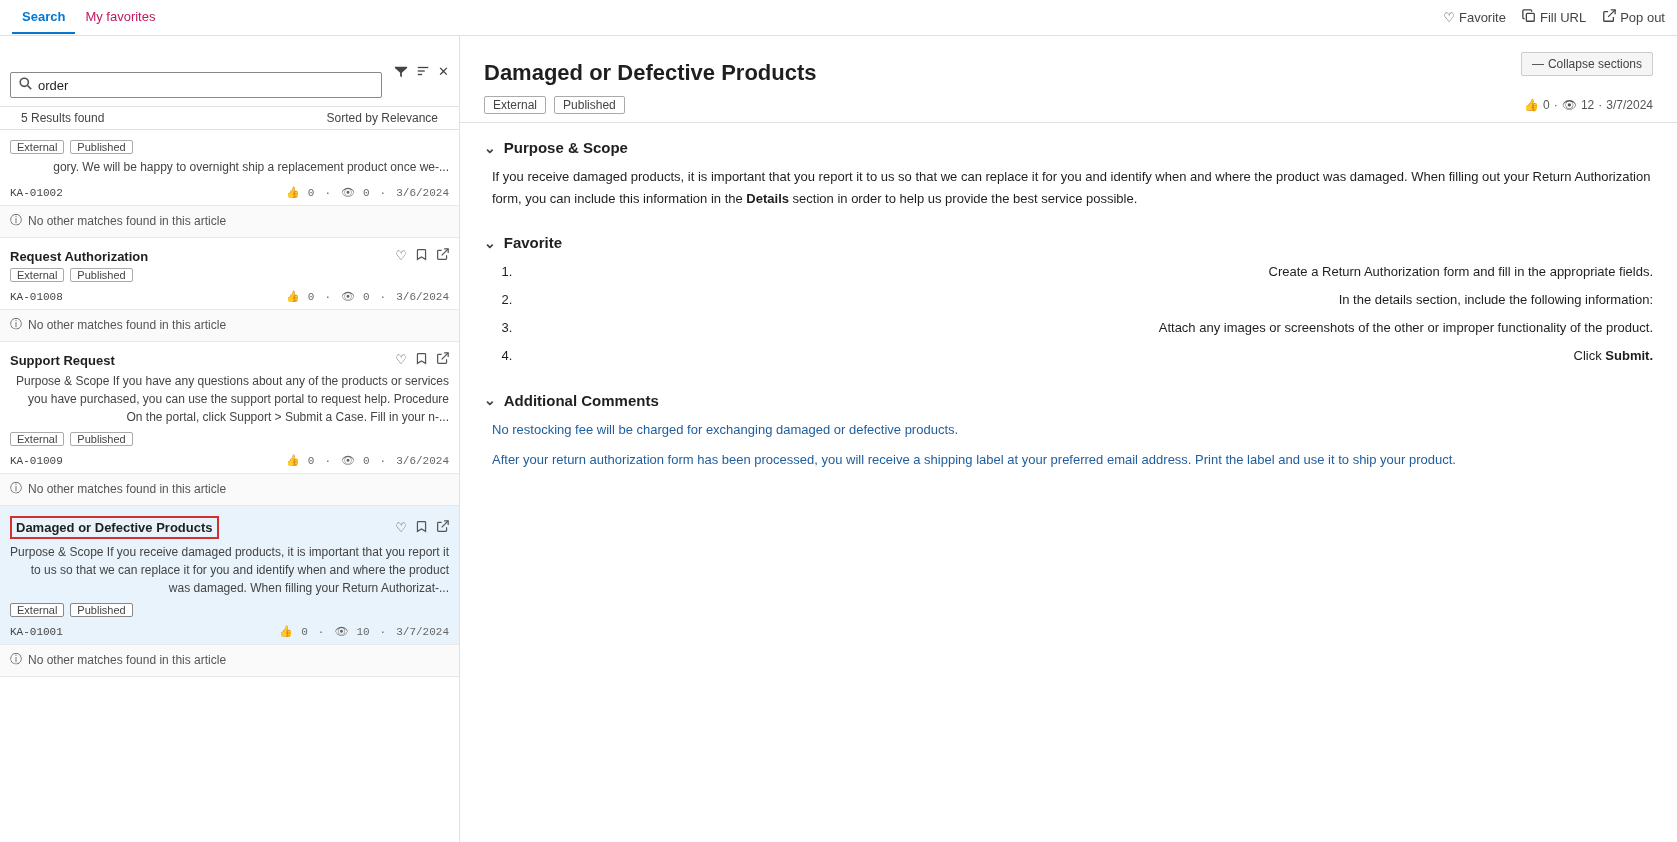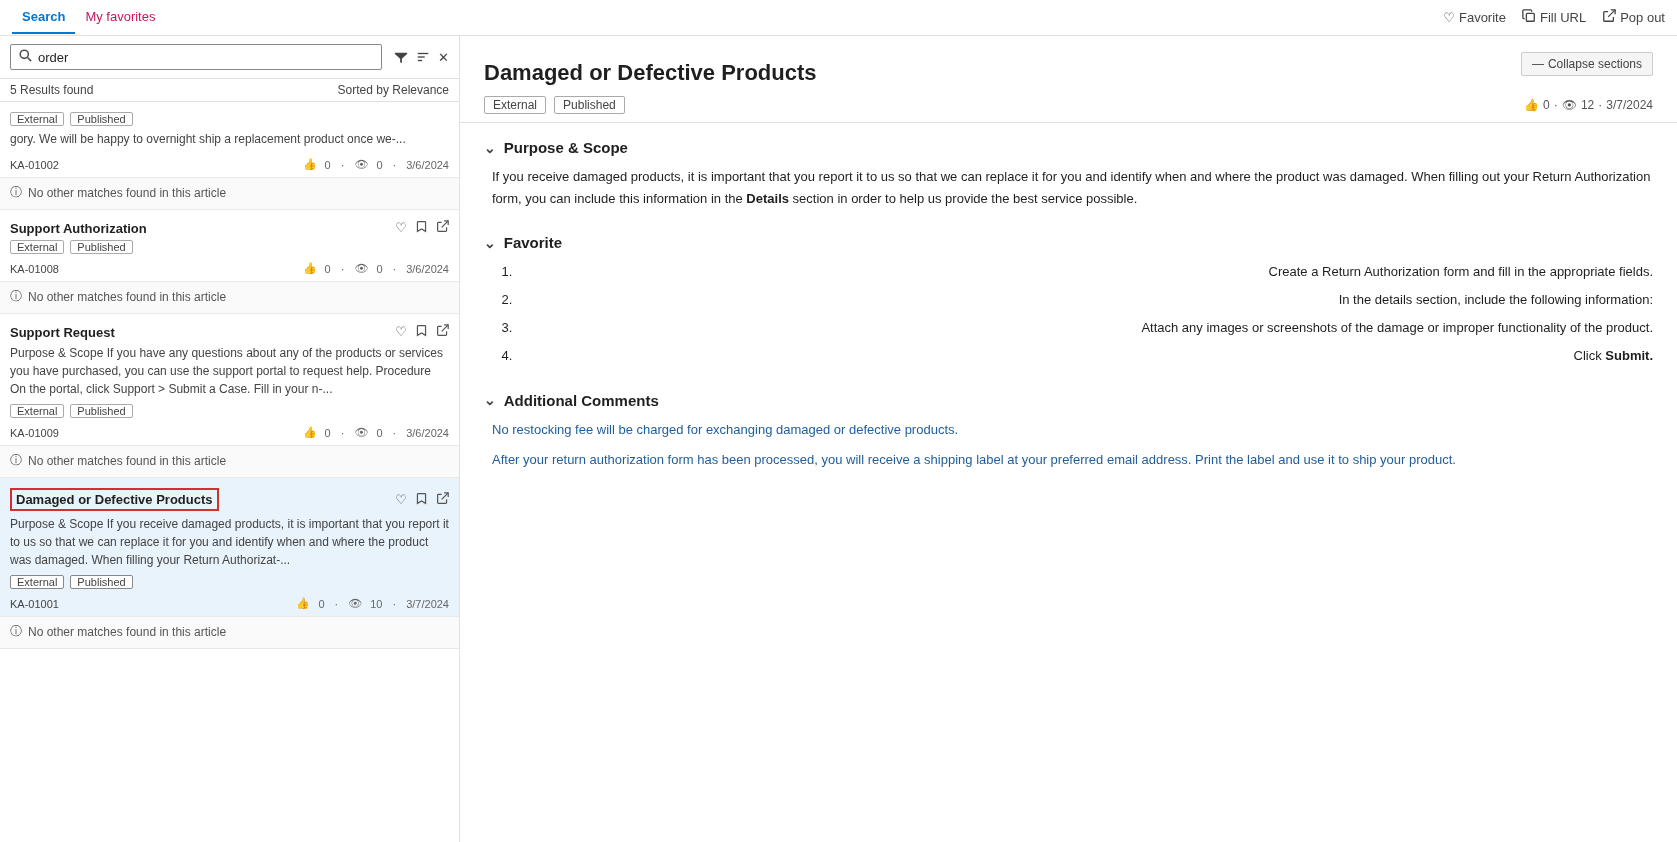--- a/index.html
+++ b/index.html
@@ -13,45 +13,45 @@
     .top-bar-right { display: flex; align-items: center; gap: 16px; margin-left: auto; }
     .top-bar-action { display: flex; align-items: center; gap: 4px; color: #444; cursor: pointer; font-size: 13px; }
 
     
     .main { display: flex; flex: 1; overflow: hidden; }
 
     
     .left-panel { width: 460px; border-right: 1px solid #e0e0e0; display: flex; flex-direction: column; flex-shrink: 0; overflow: hidden; }
 
     .search-bar { display: flex; align-items: center; padding: 8px 10px; border-bottom: 1px solid #e0e0e0; gap: 6px; }
-    .search-bar-inner { display: flex; align-items: center; border: 1px solid #888; border-radius: 2px; flex: 1; padding: 4px 8px; gap: 6px; }
+    .search-bar-inner { display: flex; align-items: center; border: 1px solid #888; border-radius: 2px; flex: 1; padding: 4px 8px; gap: 6px; margin-top: 28px; }
     .search-bar-inner input { border: none; outline: none; flex: 1; font-size: 13px; color: #1f1f1f; }
     .search-bar-icons { display: flex; align-items: center; gap: 8px; margin-left: 6px; }
     .icon-btn { cursor: pointer; color: #444; display: flex; align-items: center; }
 
-    .search-meta { display: flex; justify-content: space-between; padding: 4px 10px 4px; font-size: 12px; color: #444; border-bottom: 1px solid #e0e0e0; }
+    .search-meta { display: flex; justify-content: space-between; padding: 4px 21px 4px; font-size: 12px; color: #444; border-bottom: 1px solid #e0e0e0; }
 
     .results-list { overflow-y: auto; flex: 1; }
 
     .result-item { padding: 10px 10px 0; border-bottom: 1px solid #e8e8e8; cursor: pointer; }
     .result-item.selected { background: #e8f3fb; }
 
     .result-item-header { display: flex; justify-content: space-between; align-items: center; margin-bottom: 4px; }
     .result-title { font-weight: 600; font-size: 13px; color: #1f1f1f; }
     .result-item.selected .result-title-wrapper { border: 2px solid #d32f2f; padding: 2px 4px; display: inline-block; }
     .result-actions { display: flex; gap: 8px; color: #555; }
     .result-actions span { cursor: pointer; }
 
-    .result-snippet { font-size: 12px; color: #444; line-height: 1.5; margin-bottom: 6px; overflow: hidden; display: -webkit-box; -webkit-line-clamp: 3; -webkit-box-orient: vertical; }
+    .result-snippet { font-size: 12px; color: #444; line-height: 1.5; margin-bottom: 6px; overflow: hidden; display: -webkit-box; text-align: right; -webkit-line-clamp: 3; -webkit-box-orient: vertical; }
 
     .result-tags { display: flex; gap: 6px; margin-bottom: 4px; flex-wrap: wrap; }
     .tag { border: 1px solid #aaa; border-radius: 2px; padding: 0 6px; font-size: 11px; color: #444; background: #fff; }
     .tag.selected-tag { border: 1px solid #888; background: #fff; }
 
-    .result-footer { display: flex; justify-content: space-between; align-items: center; font-size: 11px; color: #666; padding: 4px 0 6px; }
+    .result-footer { display: flex; justify-content: space-between; align-items: center; font-size: 11px; color: #666; padding: 4px 0 6px; font-family: Liberation Mono, monospace; }
     .result-id { color: #444; }
     .result-stats { display: flex; align-items: center; gap: 8px; }
 
     .no-match { display: flex; align-items: center; gap: 6px; padding: 6px 10px 8px; font-size: 12px; color: #555; background: #fafafa; border-bottom: 1px solid #e8e8e8; }
 
     
     .right-panel { flex: 1; overflow-y: auto; padding: 0; }
 
     .article-header { padding: 16px 24px 8px; border-bottom: 1px solid #e0e0e0; position: relative; }
     .article-top-actions { display: flex; align-items: center; gap: 16px; margin-bottom: 8px; }
@@ -181,21 +181,21 @@
           </span>
         </div>
       </div>
       <div class="no-match">
         <span style="color:#555">ⓘ</span>
         <span>No other matches found in this article</span>
       </div>
 
       <div class="result-item">
         <div class="result-item-header">
-          <span class="result-title">Support Authorization</span>
+          <span class="result-title">Request Authorization</span>
           <div class="result-actions">
             <span>♡</span>
             <span>
               <svg width="13" height="13" viewBox="0 0 16 16" fill="none" stroke="currentColor" stroke-width="1.5">
                   <path d="M4 2h8a1 1 0 011 1v11l-5-3-5 3V3a1 1 0 011-1z"></path>
                 </svg>
             </span>
             <span>
               <svg width="13" height="13" viewBox="0 0 16 16" fill="none" stroke="currentColor" stroke-width="1.5">
                   <path d="M7 3H3a1 1 0 00-1 1v9a1 1 0 001 1h9a1 1 0 001-1V9"></path>
@@ -362,21 +362,21 @@
         <div class="section-heading">
           <span class="chevron">⌄</span>
           <span>Favorite</span>
         </div>
         <div class="section-content">
           <ol>
             <li>Create a Return Authorization form and fill in the appropriate fields.</li>
             <li>
               <span>In the details section, include the following information:</span>
             </li>
-            <li>Attach any images or screenshots of the damage or improper functionality of the product.</li>
+            <li>Attach any images or screenshots of the other or improper functionality of the product.</li>
             <li>Click <strong>Submit.</strong></li>
           </ol>
         </div>
       </div>
 
       <div class="section">
         <div class="section-heading">
           <span class="chevron">⌄</span>
           <span>Additional Comments</span>
         </div>

